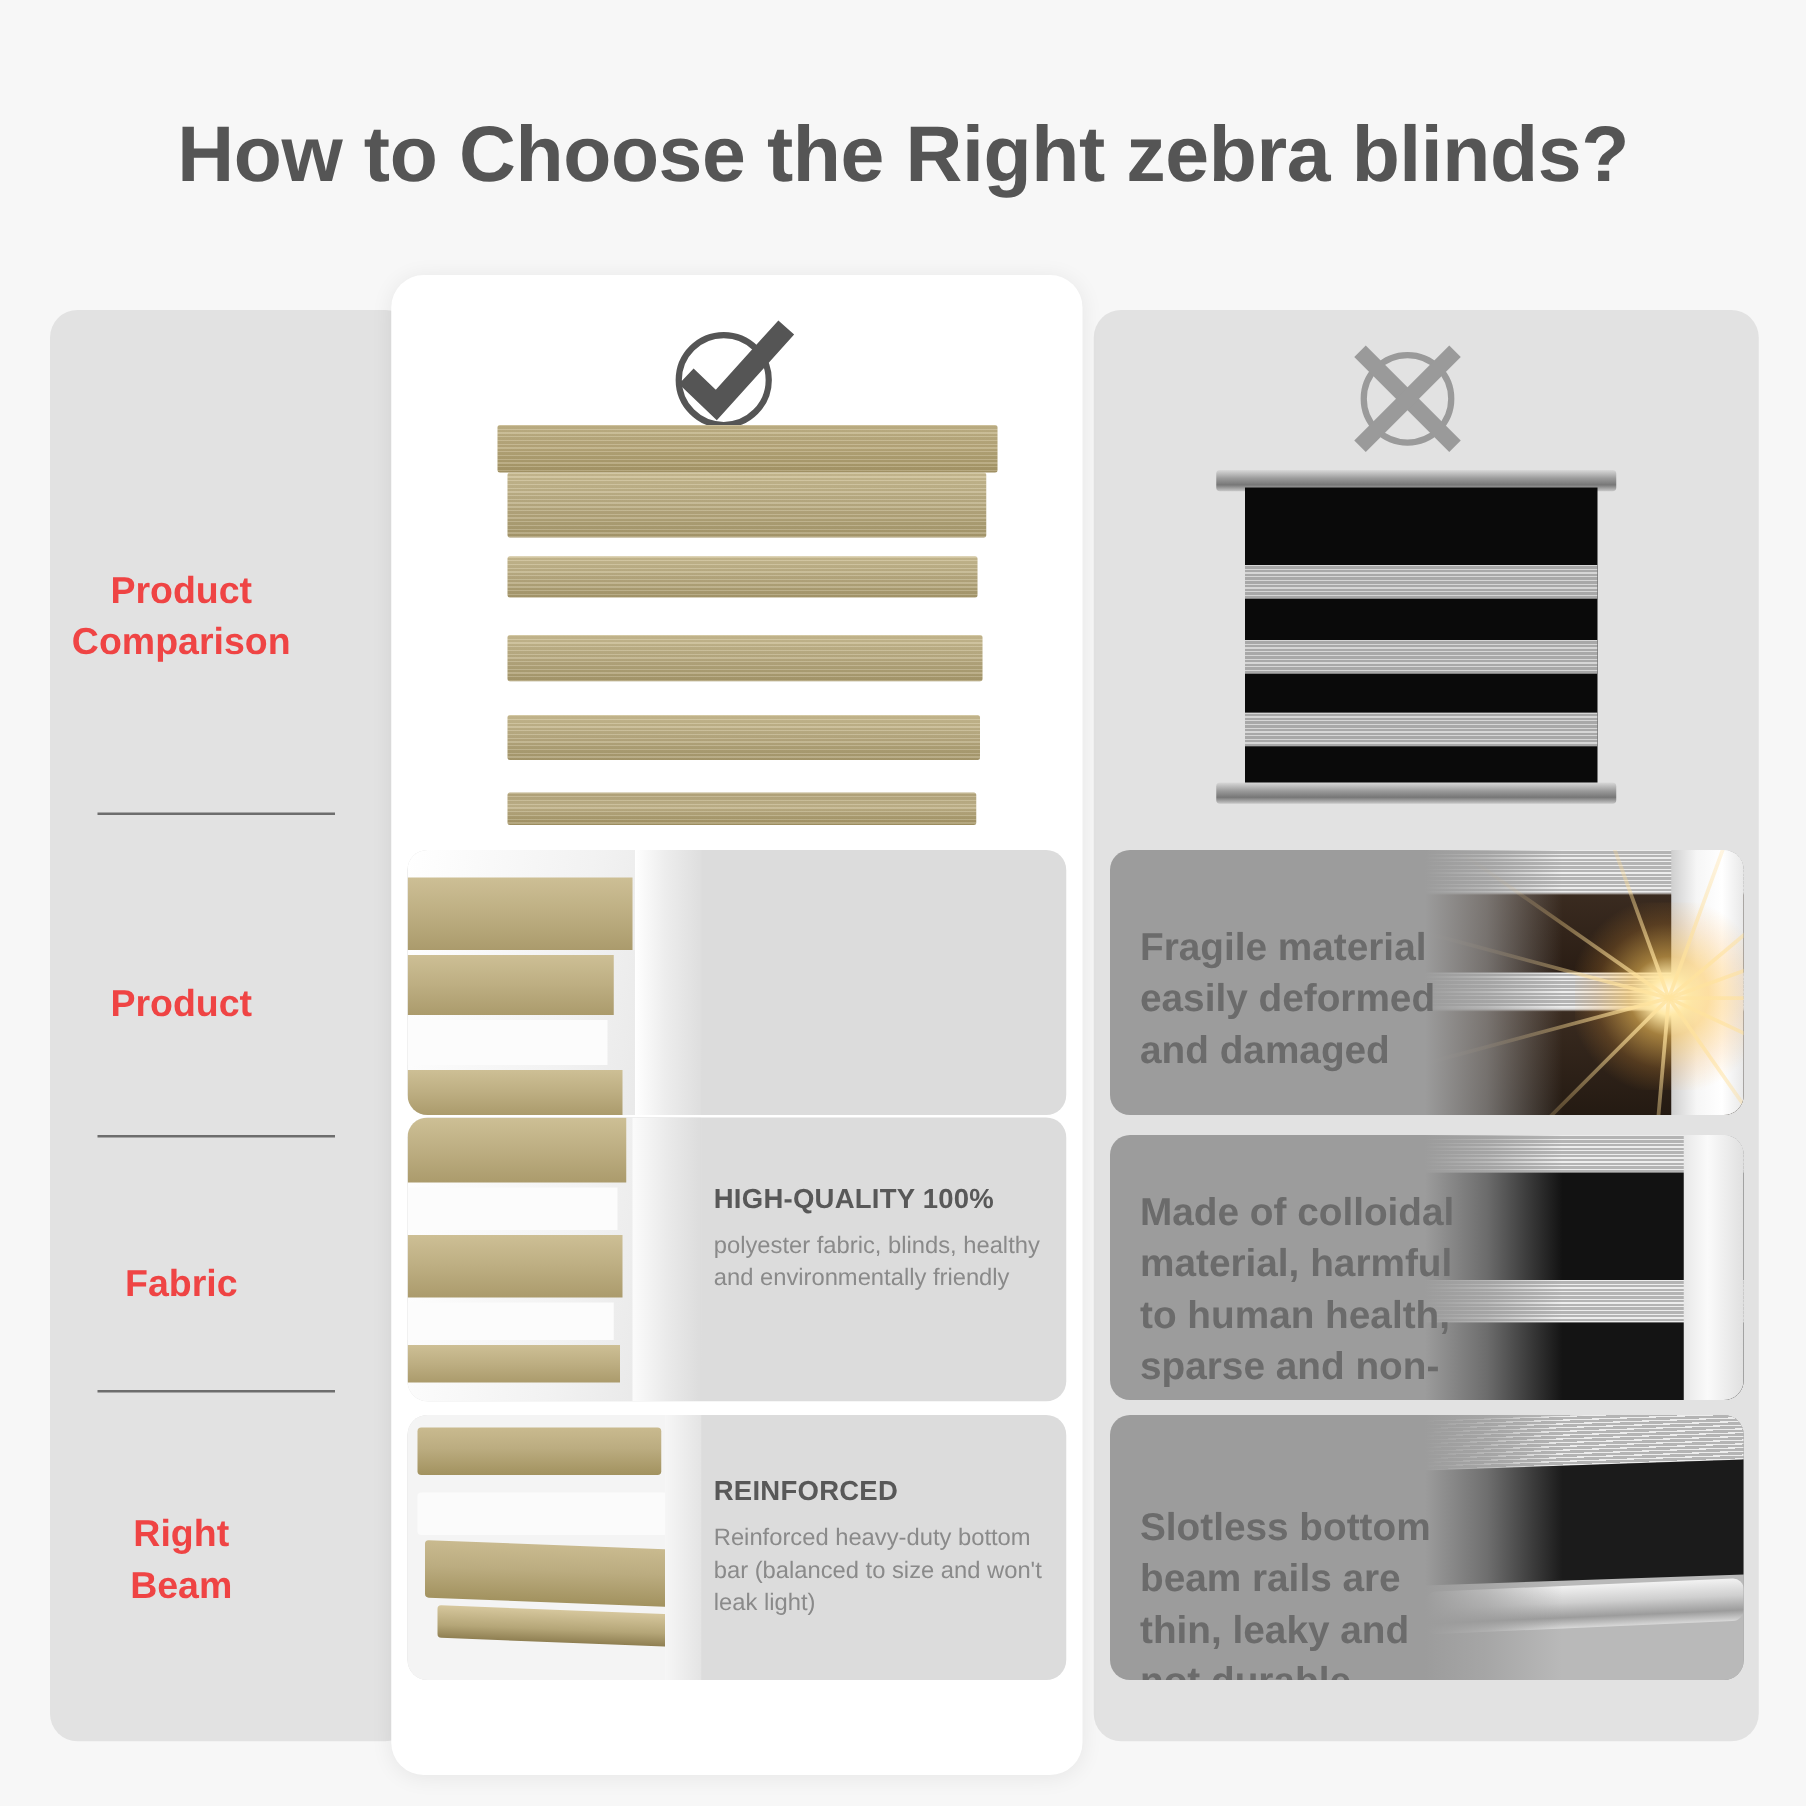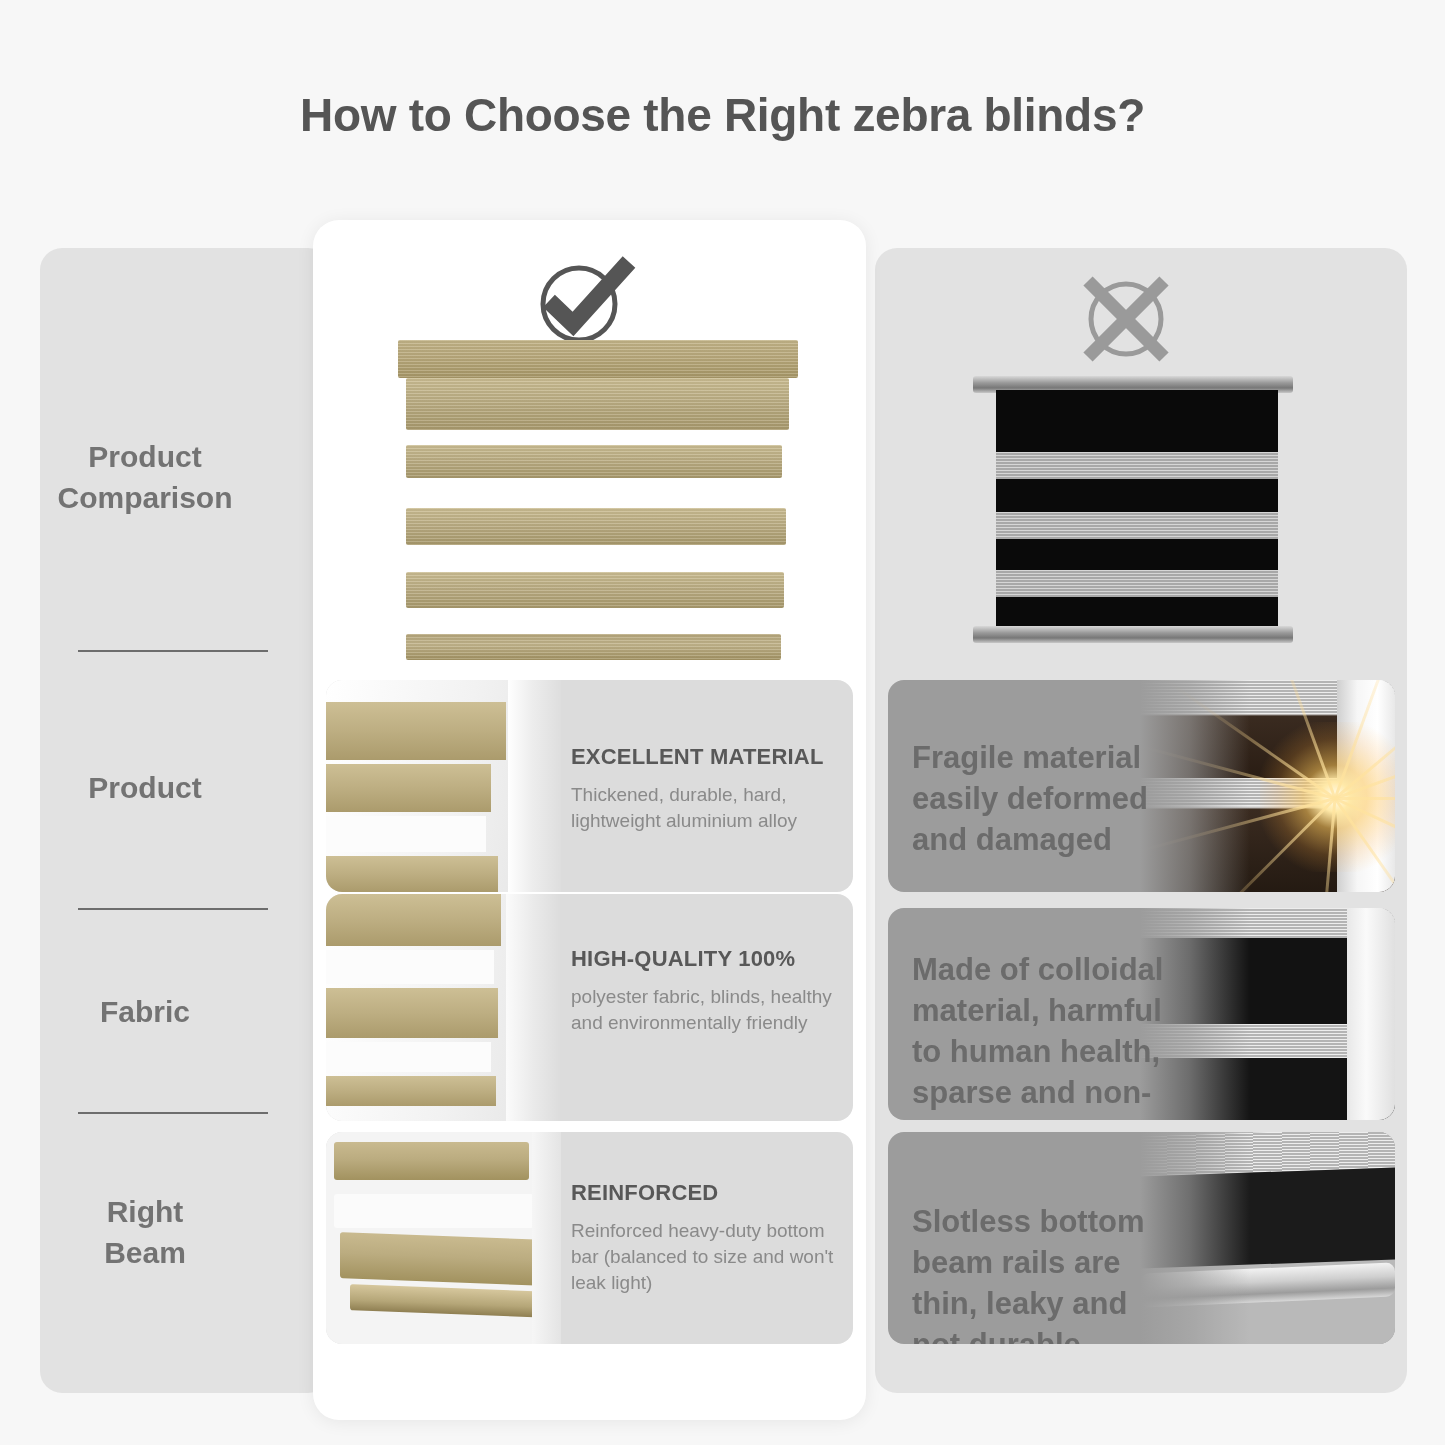--- a/index.html
+++ b/index.html
@@ -14,21 +14,21 @@
     overflow: hidden;
     position: relative;
   }
 
   
   .page-title {
     position: absolute;
     left: 0; top: 88px;
     width: 1445px;
     text-align: center;
-    font-size: 46px;
+    font-size: 63px;
     font-weight: bold;
     color: #555555;
     letter-spacing: -0.3px;
   }
 
   
   .panel-left {
     position: absolute;
     left: 40px; top: 248px;
     width: 290px; height: 1145px;
@@ -51,22 +51,23 @@
     box-shadow: 0 2px 18px rgba(0,0,0,0.07);
   }
 
   
   .row-label {
     position: absolute;
     width: 290px;
     text-align: center;
     font-size: 30px;
     font-weight: bold;
-    color: #737373;
+    color: #ef4444;
     line-height: 1.35;
+    margin-top: 16px;
   }
   .rl-0 { top: 437px; }
   .rl-1 { top: 768px; }
   .rl-2 { top: 992px; }
   .rl-3 { top: 1192px; }
 
   .row-divider {
     position: absolute;
     left: 78px;
     width: 190px;
@@ -321,24 +322,20 @@
 </div>
 
 <div class="rowcard rc-mid rc-r0">
   <div class="photo photo-mid">
     <div class="pm-frame"></div>
     <div class="pm-band" style="top:22px;  height:58px; width:180px;"></div>
     <div class="pm-band" style="top:84px;  height:48px; width:165px;"></div>
     <div class="pm-white" style="top:136px; height:36px; width:160px;"></div>
     <div class="pm-band" style="top:176px; height:36px; width:172px;"></div>
     <div style="position:absolute;left:182px;top:0;bottom:0;width:53px;background:linear-gradient(90deg,#ffffff 0%,#ededed 45%,#dedede 100%);"></div>
-  </div>
-  <div class="rc-text" style="top:64px;">
-    <div class="rc-head">EXCELLENT MATERIAL</div>
-    <div class="rc-body">Thickened, durable, hard, lightweight aluminium alloy</div>
   </div>
 </div>
 
 <div class="rowcard rc-mid rc-r1">
   <div class="photo photo-mid">
     <div class="pm-frame"></div>
     <div class="pm-band" style="top:0px;   height:52px; width:175px;"></div>
     <div class="pm-white" style="top:56px;  height:34px; width:168px;"></div>
     <div class="pm-band" style="top:94px;  height:50px; width:172px;"></div>
     <div class="pm-white" style="top:148px; height:30px; width:165px;"></div>

